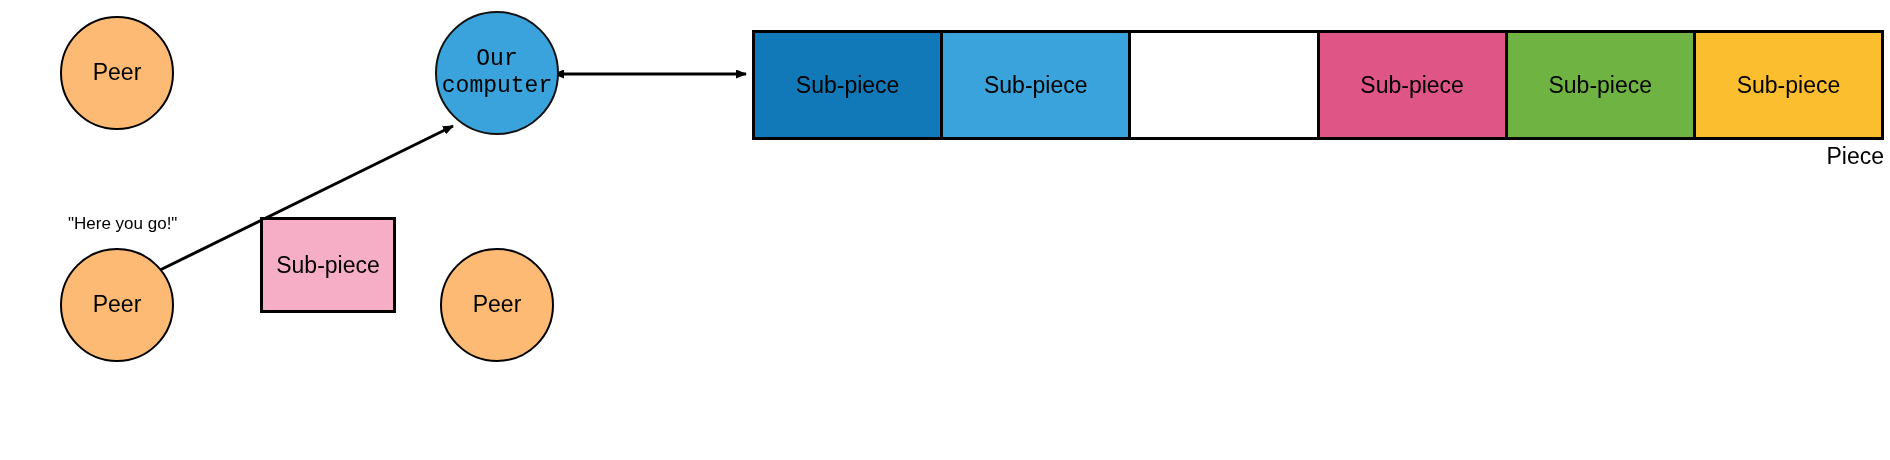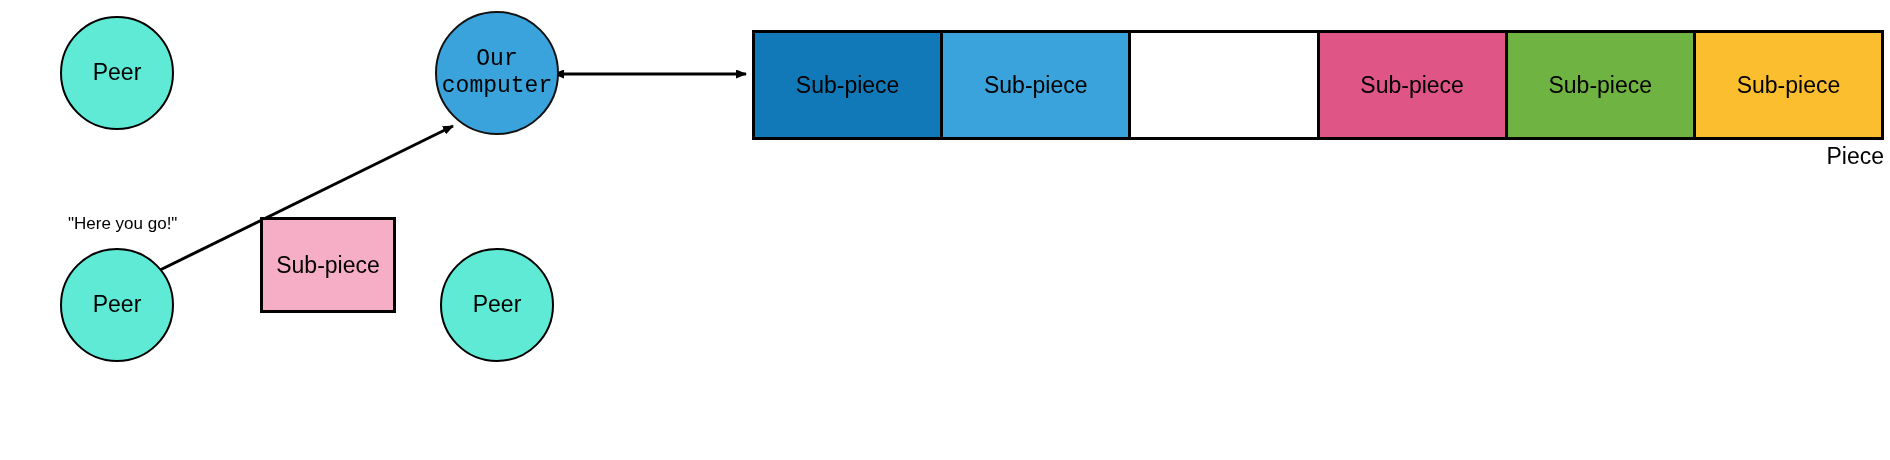--- a/index.html
+++ b/index.html
@@ -40,21 +40,21 @@
     text-align: center;
     line-height: 1.18;
   }
   .node-circle .node-label {
     display: block;
     font-size: 23px;
     color: #000000;
     padding: 0 6px;
   }
   .peer-node {
-    background: #5eead4;
+    background: #fdba74;
   }
   .self-node {
     background: #3AA3DC;
     border: 2px solid #111111;
     font-family: Liberation Mono, monospace;
   }
 
   
   .pink-box {
     position: absolute;

